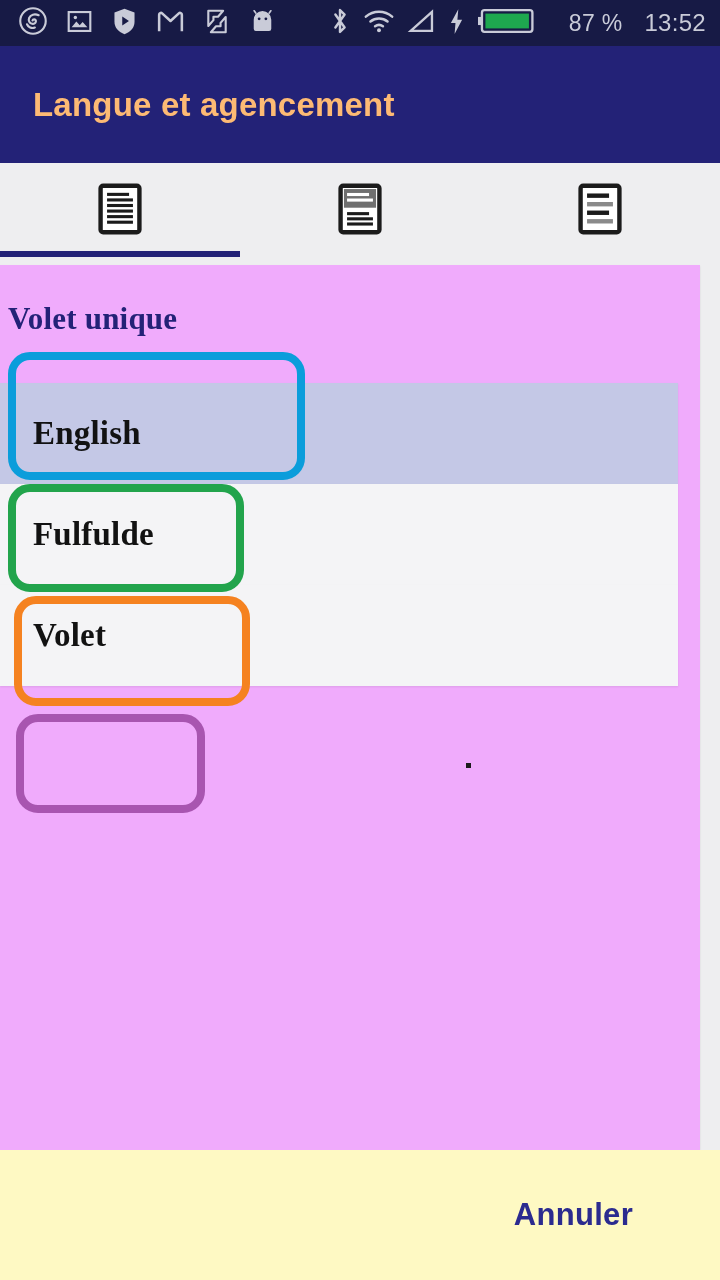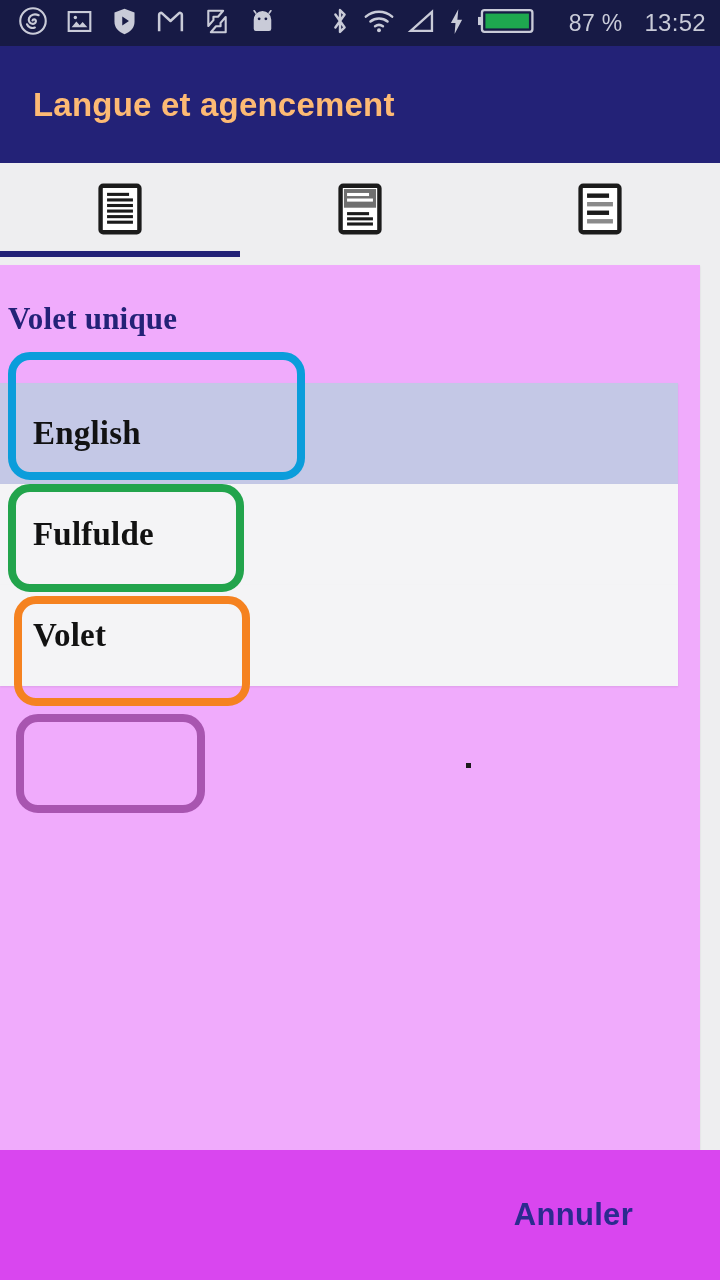--- a/index.html
+++ b/index.html
@@ -157,21 +157,21 @@
     box-sizing: border-box;
     background: transparent;
     pointer-events: none;
   }
 
   
   #buttonbar {
     position: absolute;
     left: 0; top: 1150px;
     width: 720px; height: 130px;
-    background: #d946ef;
+    background: #fef9c3;
     display: flex;
     align-items: center;
     justify-content: flex-end;
   }
   .dlg-btn {
     color: #2b2b8f;
     font-family: "Liberation Sans", sans-serif;
     font-size: 31px;
     font-weight: bold;
     letter-spacing: .3px;

